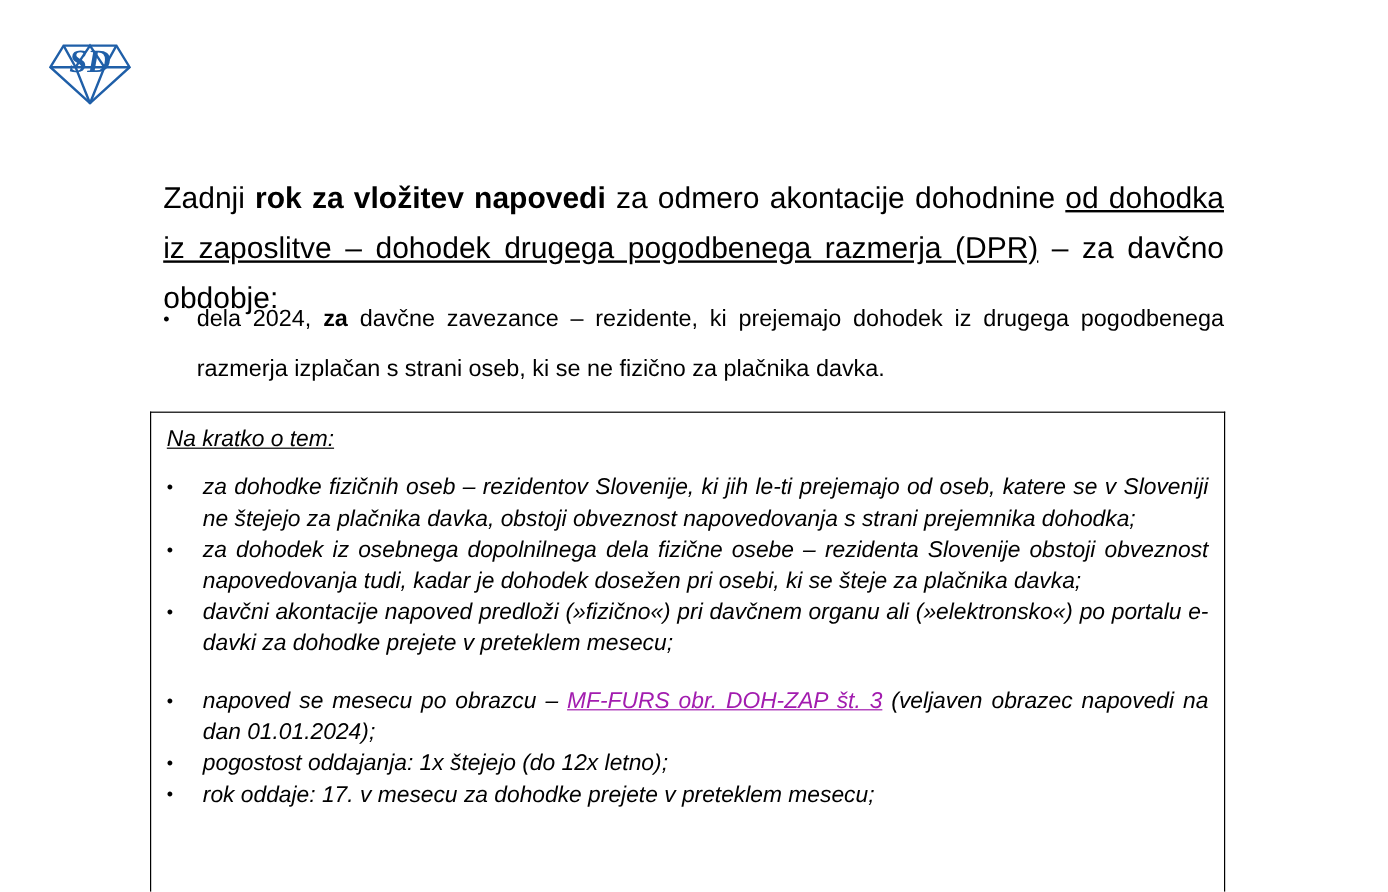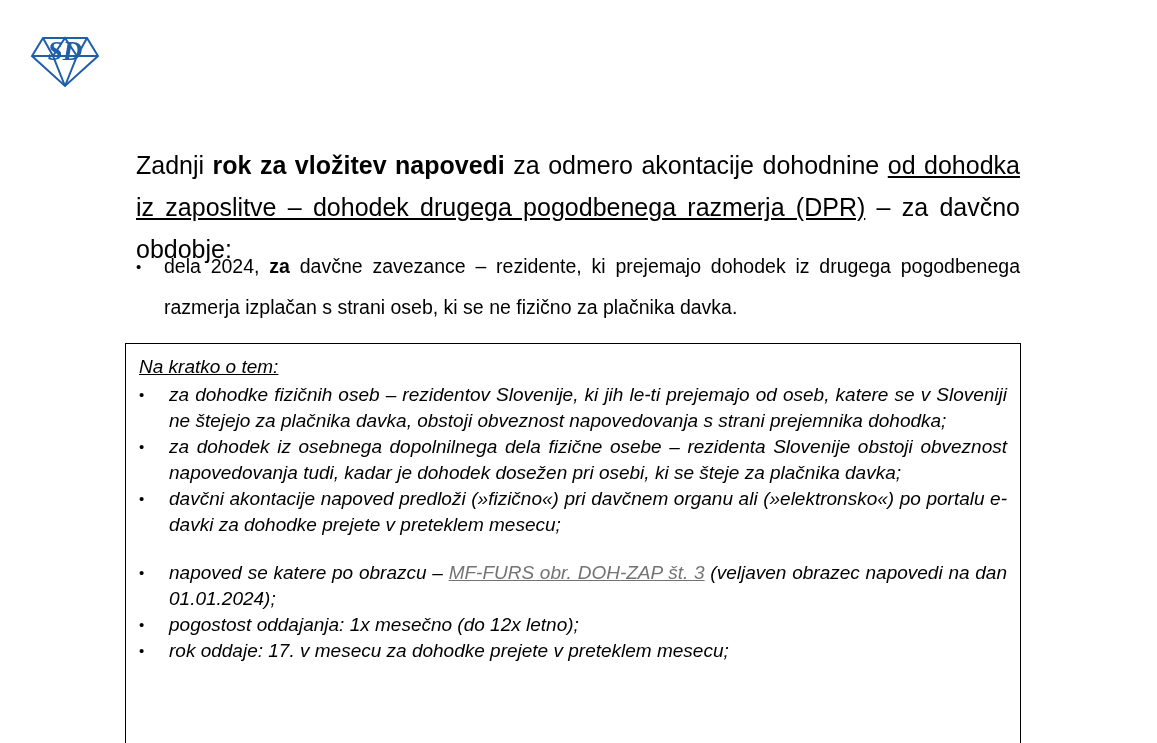--- a/index.html
+++ b/index.html
@@ -16,21 +16,21 @@
     overflow: hidden;
   }
   .page {
     position: relative;
     width: 1157px;
     height: 743px;
   }
   
   .logo {
     position: absolute;
-    left: 26px;
+    left: 36px;
     top: 30px;
     width: 78px;
     height: 62px;
   }
   
   .intro {
     position: absolute;
     left: 136px;
     top: 144px;
     width: 884px;
@@ -78,21 +78,21 @@
     box-sizing: border-box;
     padding: 10px 13px 0 13px;
     font-style: italic;
     font-size: 19px;
   }
   .box-title {
     text-decoration: underline;
     font-style: italic;
     font-size: 19px;
     line-height: 26px;
-    margin-bottom: 2px;
+    margin-bottom: 14px;
   }
   .box .row {
     display: flex;
     align-items: flex-start;
     margin-bottom: 0px;
   }
   .box .bullet-mark {
     line-height: 26px;
     font-style: normal;
     width: 30px;
@@ -100,21 +100,21 @@
   }
   .box .txt {
     flex: 1;
     line-height: 26px;
     text-align: justify;
     text-justify: inter-word;
   }
   .box .txt.nojust { text-align: left; }
   .spacer { height: 22px; }
   .link {
-    color: #737373;
+    color: #a21caf;
     text-decoration: underline;
   }
 </style>
 </head>
 <body>
 
 <div class="page">
 
   <div class="logo">
     <svg width="78" height="62" viewBox="0 0 78 62" xmlns="http://www.w3.org/2000/svg">
@@ -158,27 +158,27 @@
     <div class="row">
       <div class="bullet-mark">•</div>
       <div class="txt">davčni akontacije napoved predloži (»fizično«) pri davčnem organu ali (»elektronsko«) po portalu e-davki za dohodke prejete v preteklem mesecu;</div>
     </div>
 
     <div class="spacer"></div>
 
     <div class="row">
       <div class="bullet-mark">•</div>
       <div class="txt">
-        <span>napoved se katere po obrazcu – </span><a class="link" href="#">MF-FURS obr. DOH-ZAP št. 3</a><span> (veljaven obrazec napovedi na dan 01.01.2024);</span>
+        <span>napoved se mesecu po obrazcu – </span><a class="link" href="#">MF-FURS obr. DOH-ZAP št. 3</a><span> (veljaven obrazec napovedi na dan 01.01.2024);</span>
       </div>
     </div>
 
     <div class="row">
       <div class="bullet-mark">•</div>
-      <div class="txt nojust">pogostost oddajanja: 1x mesečno (do 12x letno);</div>
+      <div class="txt nojust">pogostost oddajanja: 1x štejejo (do 12x letno);</div>
     </div>
 
     <div class="row">
       <div class="bullet-mark">•</div>
       <div class="txt nojust">rok oddaje: 17. v mesecu za dohodke prejete v preteklem mesecu;</div>
     </div>
   </div>
 
 </div>
 

